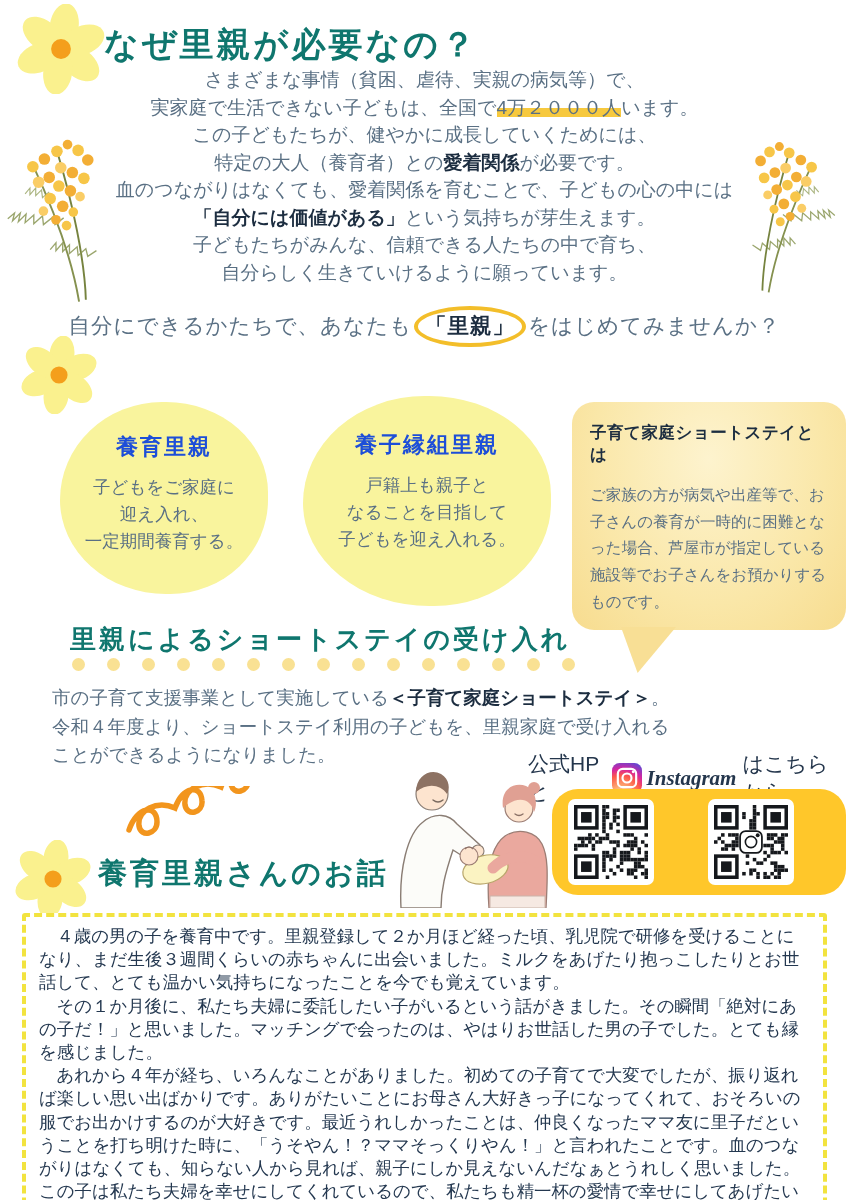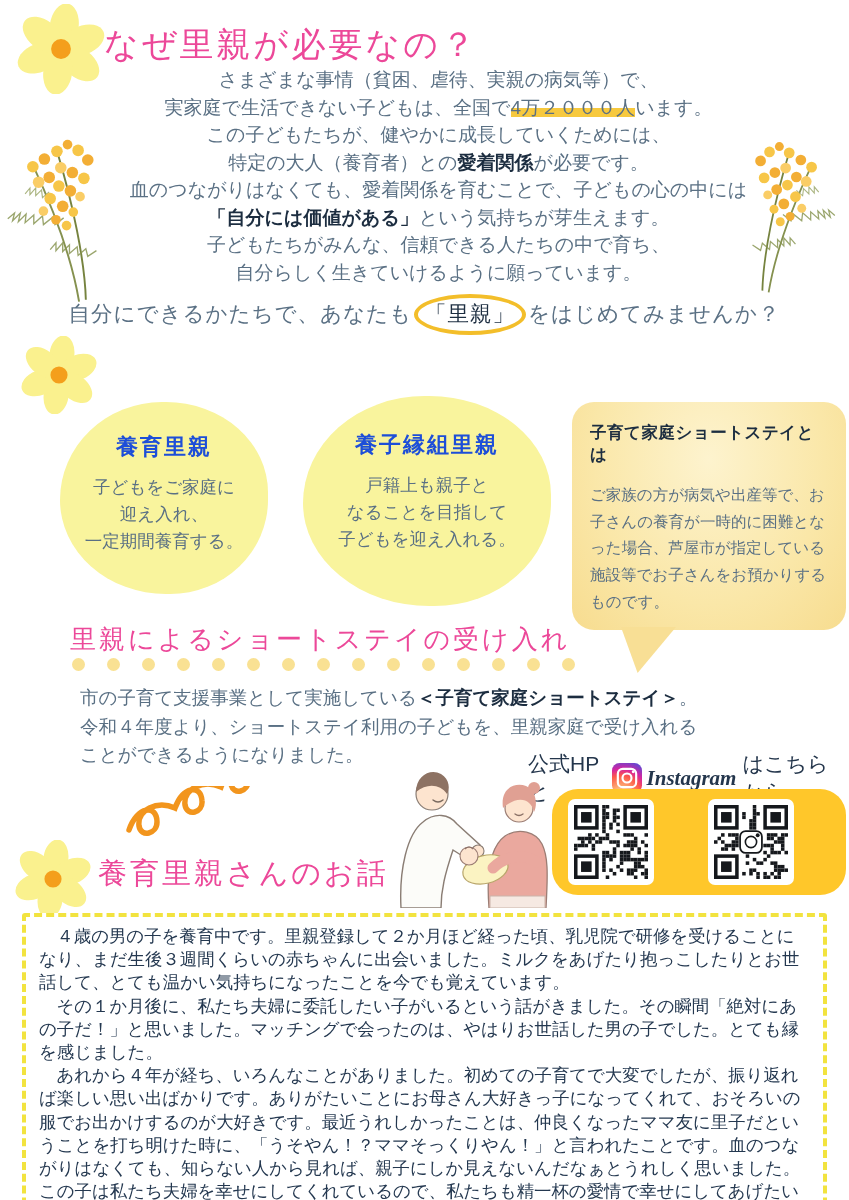--- a/index.html
+++ b/index.html
@@ -1,36 +1,36 @@
 <!DOCTYPE html>
 <html><head>
 <meta charset="utf-8">
 <style>
   html,body{margin:0;padding:0;background:#fff;}
   #page{position:relative;width:849px;height:1200px;background:#ffffff;overflow:hidden;
         font-family:"Liberation Sans","DejaVu Sans",sans-serif;}
   .abs{position:absolute;}
 
   
-  .h-title{font-weight:normal;color:#ec4899;letter-spacing:3px;}
+  .h-title{font-weight:bold;color:#0f766e;letter-spacing:3px;}
   .h1{font-size:34px;}
   .h2{font-size:29px;}
   .h2-note{font-size:19px;letter-spacing:1px;}
   .h3{font-size:26px;}
   .h4{font-size:29px;}
 
   
   .intro{left:0;right:0;top:66px;text-align:center;font-size:19px;line-height:27.5px;color:#5a7084;}
   .intro .b, .b{font-weight:bold;color:#1c2d40;}
   .hl{background:linear-gradient(transparent 52%, #F7C93E 52%, #F7C93E 94%, transparent 94%);}
 
   
   .cta{left:0;right:0;top:294px;text-align:center;font-size:21.5px;color:#5a7084;letter-spacing:1px;}
-  .circled{display:inline-block;font-weight:normal;color:#1c2d40;border:4px solid #F3BE2A;
-           border-radius:50%;padding:1px 7px 3px;margin:0 2px;}
+  .circled{display:inline-block;font-weight:bold;color:#1c2d40;border:4px solid #F3BE2A;
+           border-radius:50%;padding:1px 7px 3px;margin:12px 2px;}
 
   
   .card{border-radius:50% 50% 48% 52% / 52% 48% 50% 50%;background:#F9F49D;text-align:center;color:#5a7084;}
   .card .card-title{font-weight:bold;color:#1d4ed8;font-size:22px;letter-spacing:2px;margin-bottom:12px;}
   .card .card-body{font-size:17.5px;line-height:27px;}
   #card1{left:60px;top:402px;width:208px;height:192px;padding-top:30px;box-sizing:border-box;}
   #card2{left:303px;top:396px;width:248px;height:210px;padding-top:34px;box-sizing:border-box;}
 
   
   .bubble{left:572px;top:402px;width:274px;height:228px;border-radius:22px;
@@ -57,21 +57,21 @@
   .qr-box{position:absolute;top:10px;width:86px;height:86px;background:#fff;border-radius:7px;
           display:flex;align-items:center;justify-content:center;}
   #qrbox1{left:16px;} #qrbox2{left:156px;}
 
   
   .story-box{left:22px;top:913px;width:805px;box-sizing:border-box;background:#fff;
              border:4px dashed #F2E33F;border-radius:3px;padding:8px 13px 10px;
              font-size:17.4px;line-height:23.2px;color:#243850;}
   .story-box p{margin:0;text-indent:1em;}
 
-  .rline{display:block;padding-left:28px;}
+  .rline{display:block;}
 </style>
 </head>
 <body>
 
 <svg width="0" height="0" style="position:absolute">
   <defs>
     <g id="flower-def">
       <g fill="#FAF18E">
         <ellipse cx="50" cy="24" rx="16" ry="25" transform="rotate(8 50 50)"></ellipse>
         <ellipse cx="50" cy="24" rx="16" ry="25" transform="rotate(68 50 50)"></ellipse>

